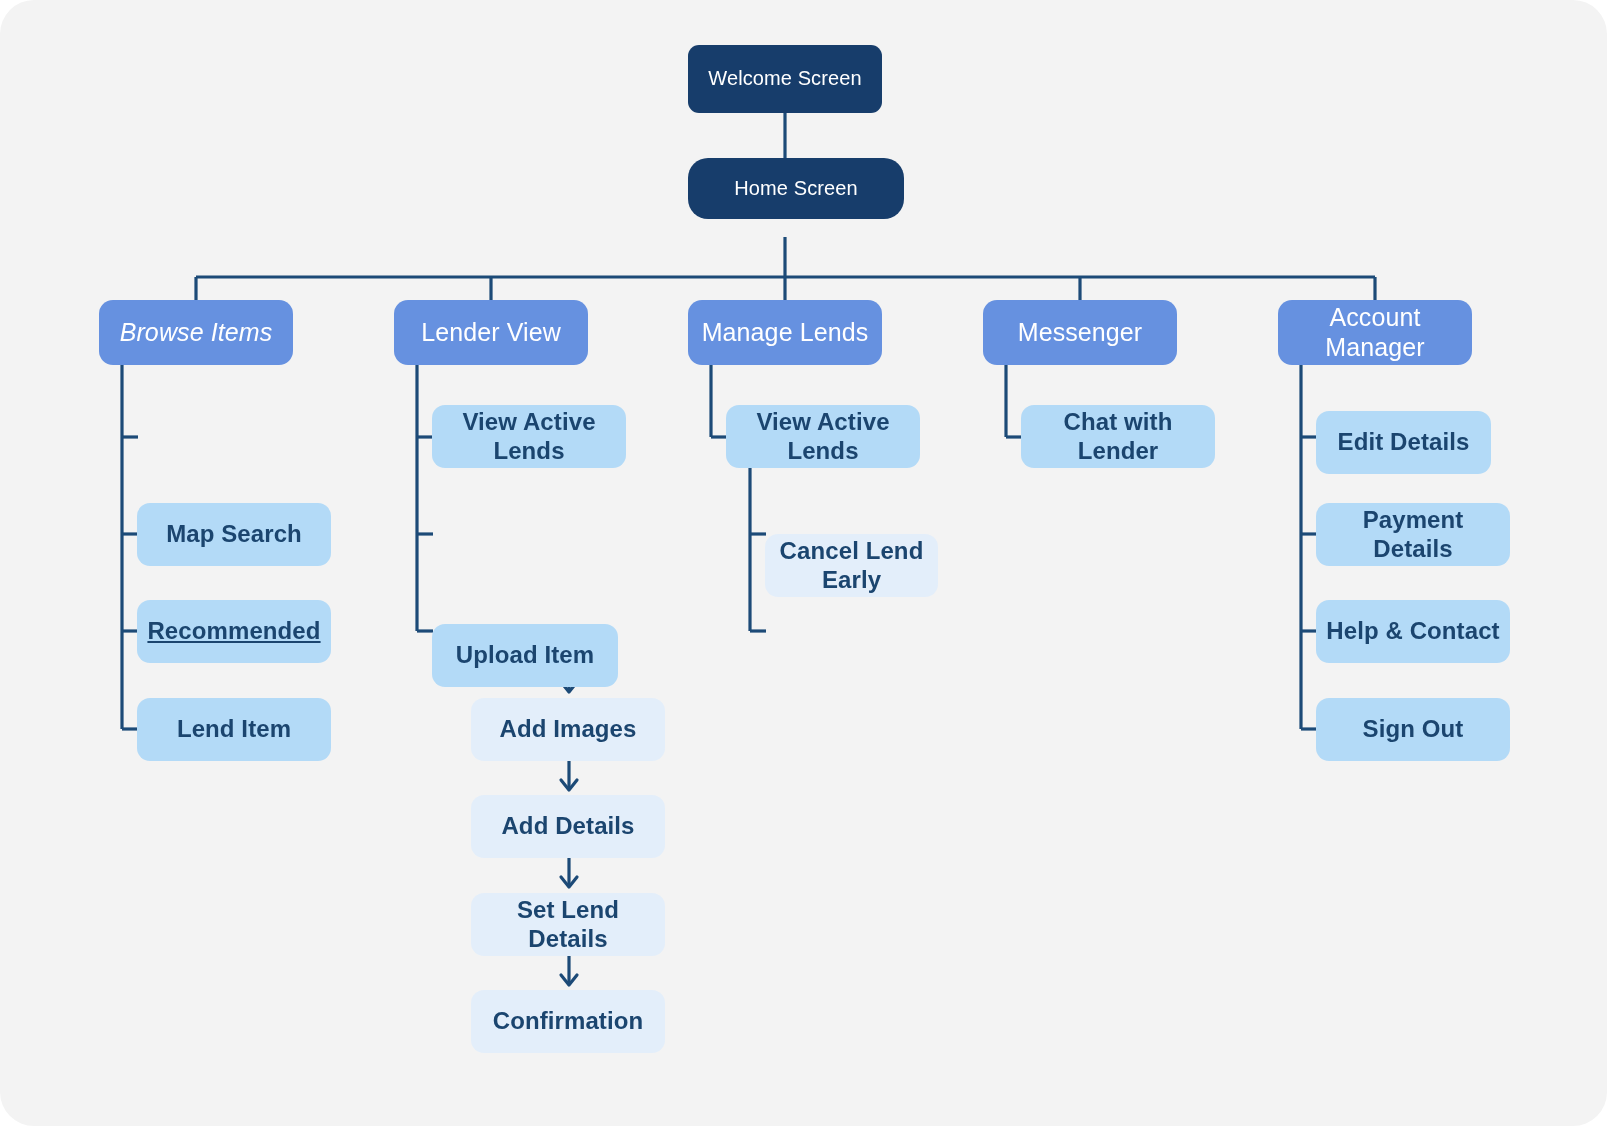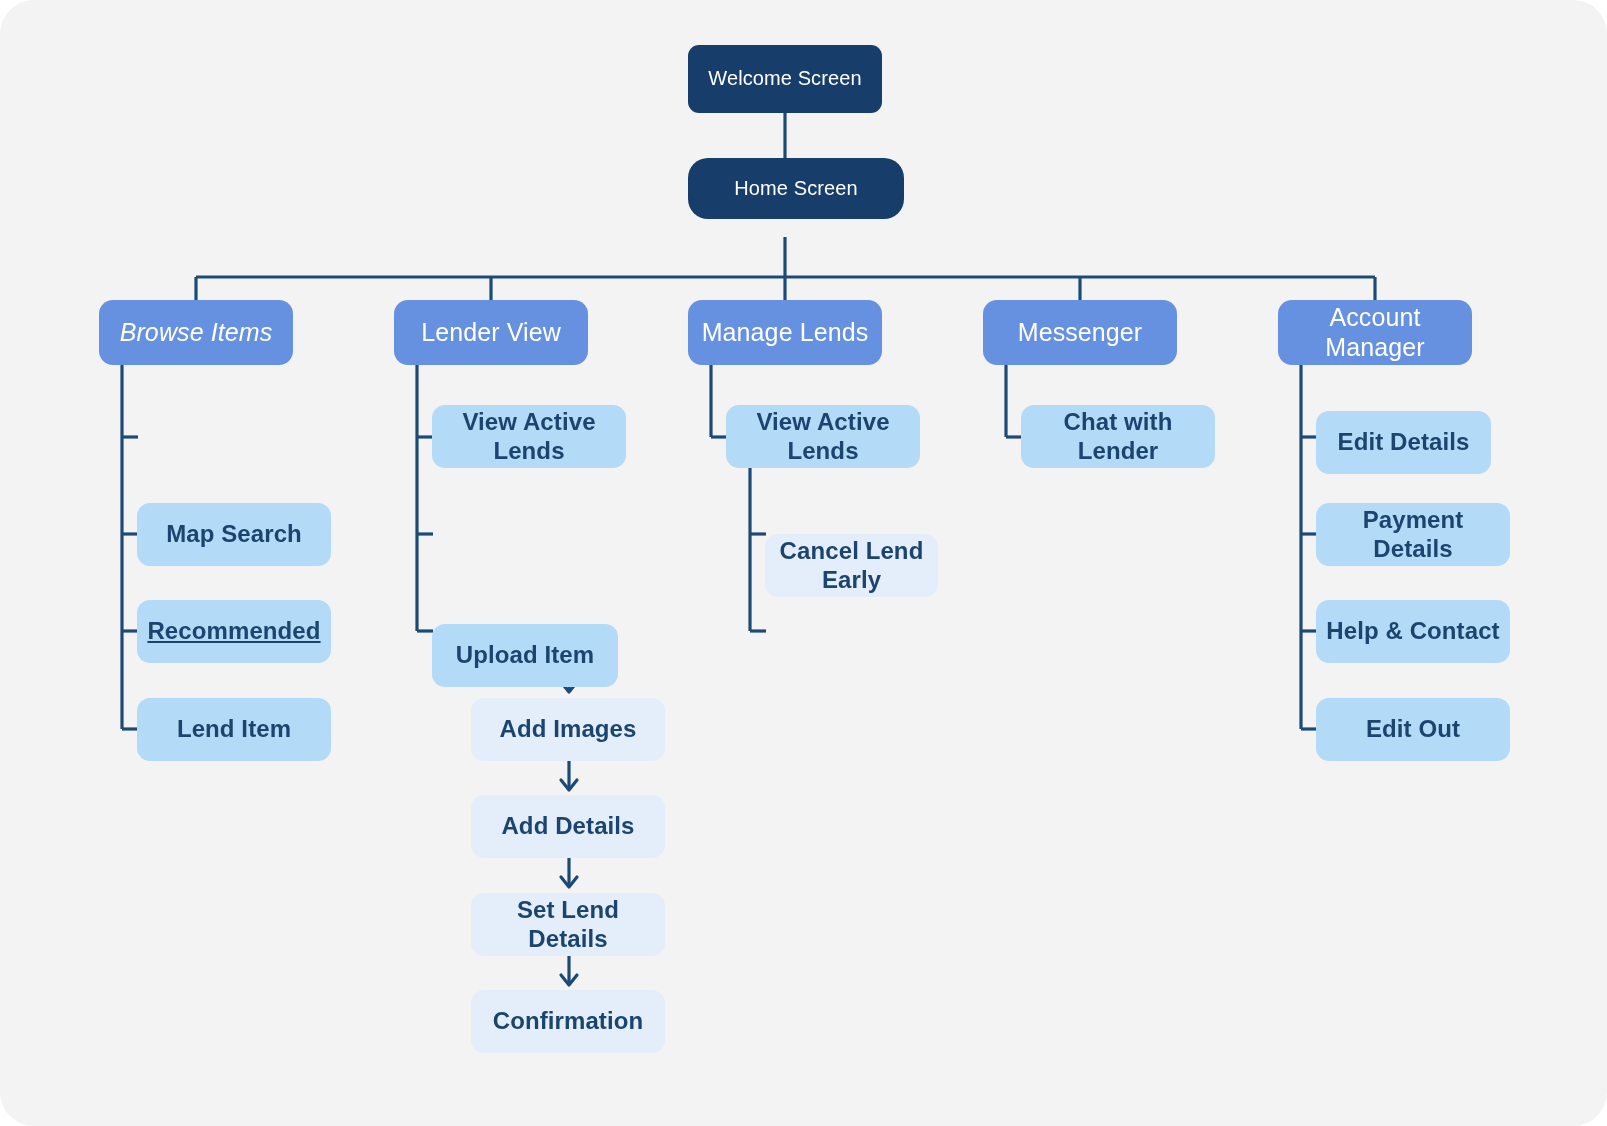--- a/index.html
+++ b/index.html
@@ -163,15 +163,15 @@
 
 
   <div class="node lvl3" style="left:1021px; top:405px; width:194px; height:63px;">Chat with Lender</div>
 
   <div class="node lvl3" style="left:1316px; top:411px; width:175px; height:63px;">Edit Details</div>
 
   <div class="node lvl3" style="left:1316px; top:503px; width:194px; height:63px;">Payment Details</div>
 
   <div class="node lvl3" style="left:1316px; top:600px; width:194px; height:63px;">Help &amp; Contact</div>
 
-  <div class="node lvl3" style="left:1316px; top:698px; width:194px; height:63px;">Edit Out</div>
+  <div class="node lvl3" style="left:1316px; top:698px; width:194px; height:63px;">Sign Out</div>
 
 </div>
 
 </body></html>

